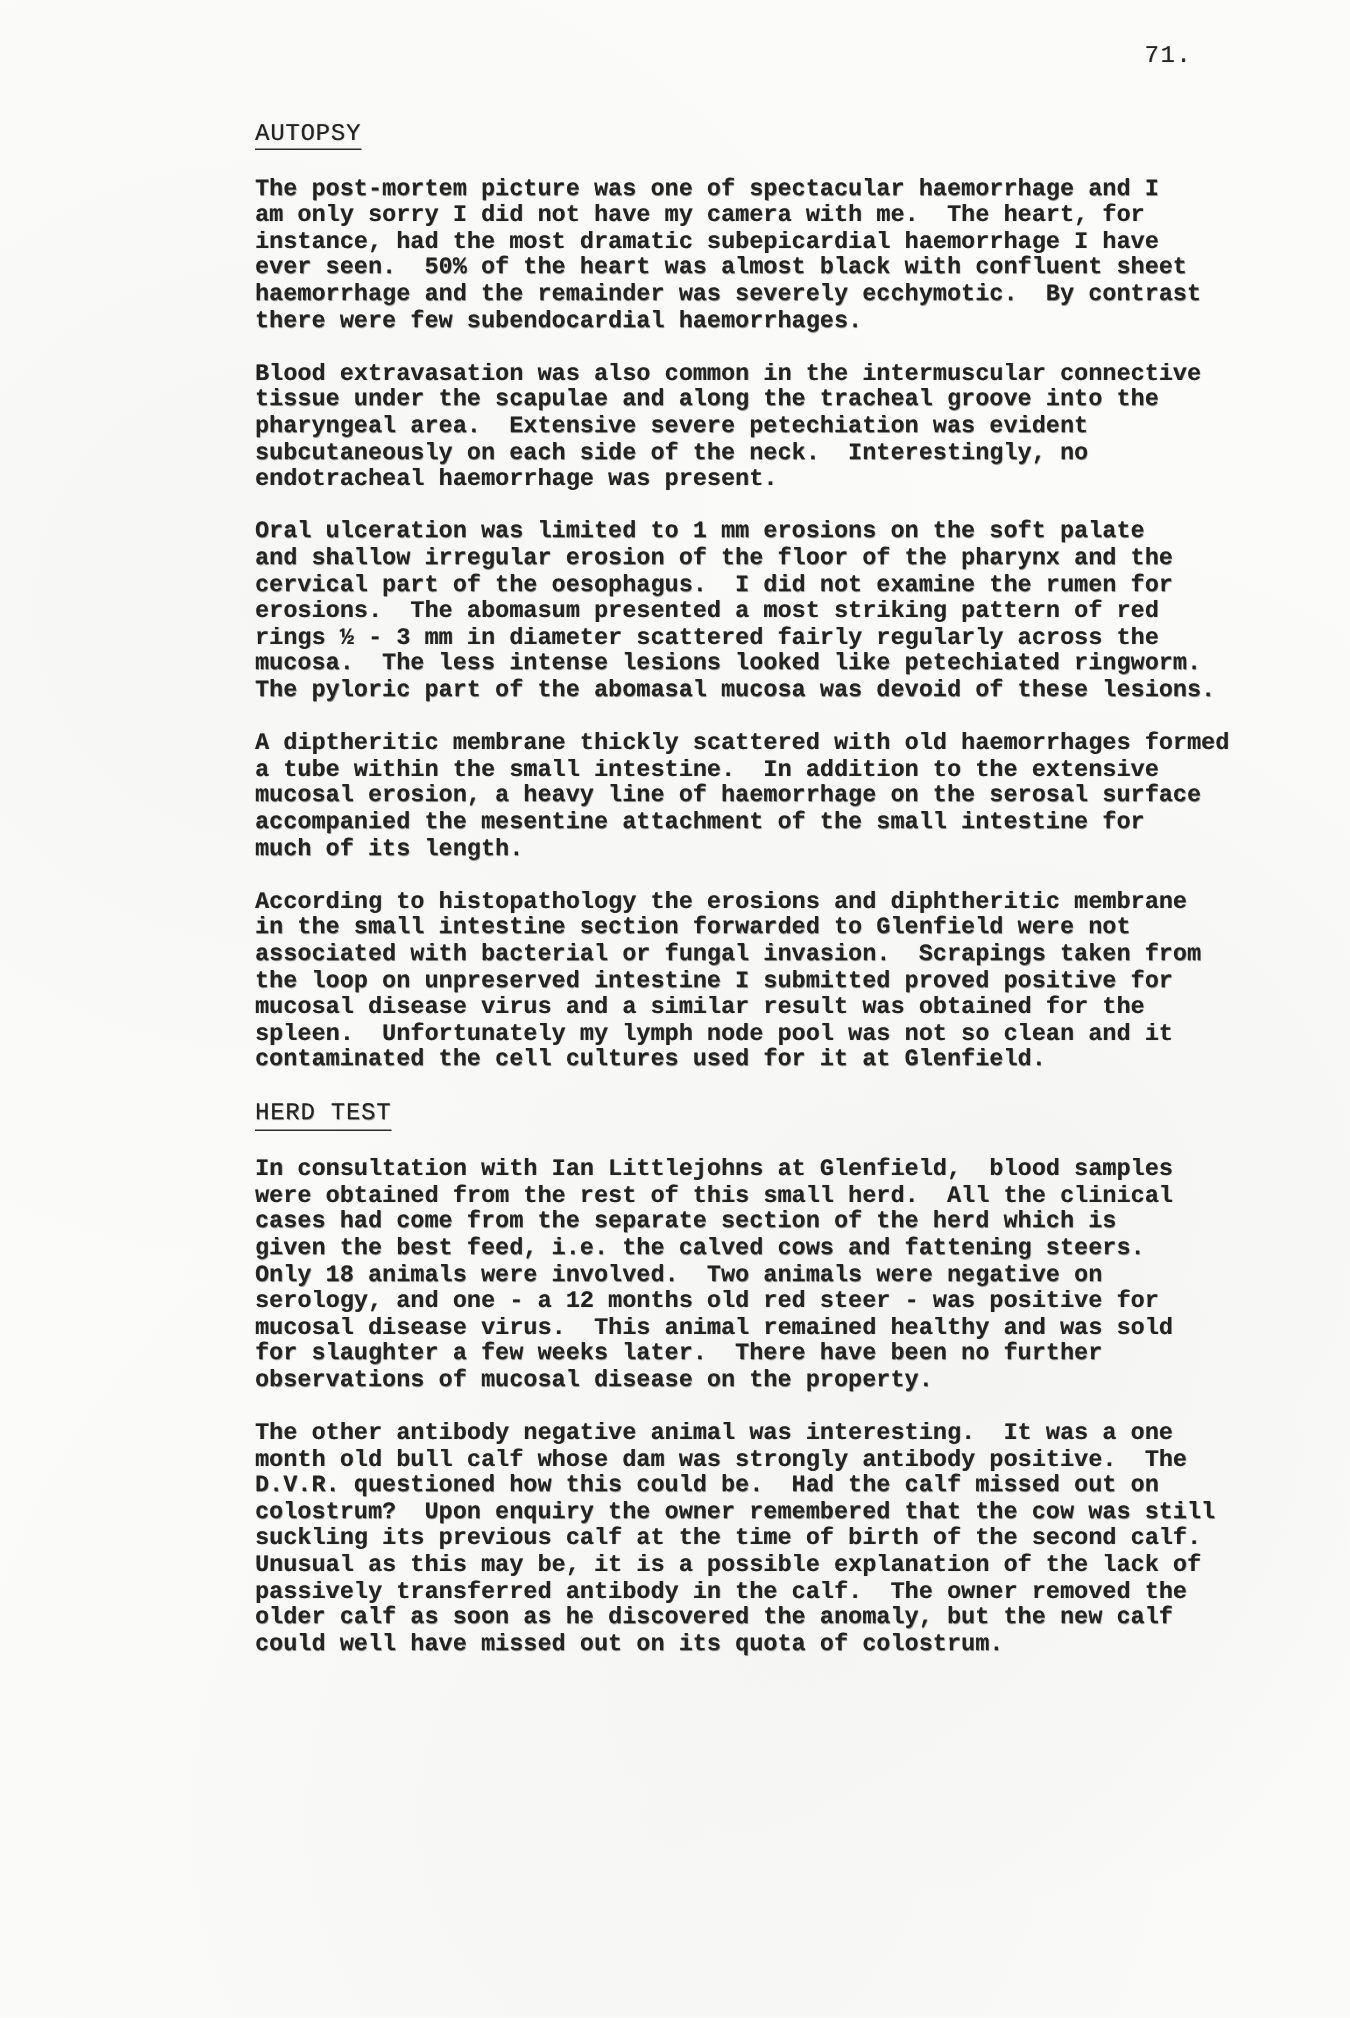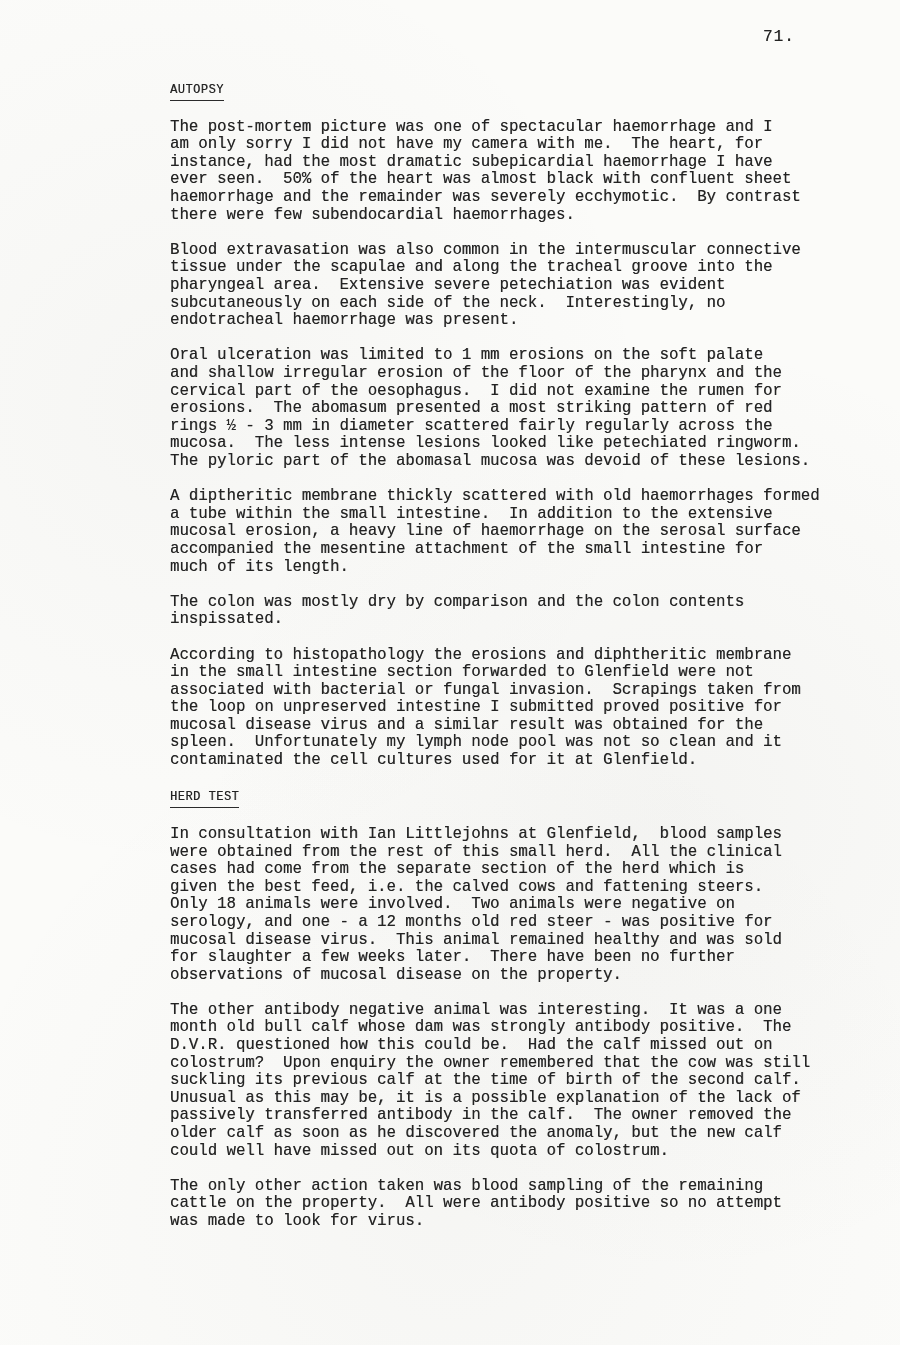--- a/index.html
+++ b/index.html
@@ -33,35 +33,36 @@
     text-shadow: 0.3px 0.3px 0.5px rgba(40,40,40,0.55);
   }
   .content {
     position: absolute;
     top: 80px;
     left: 170px;
     width: 700px;
   }
   .section-heading {
     display: inline-block;
-    font-size: 12px;
+    font-size: 16px;
     font-weight: normal;
     margin: 0 0 17.6px 0;
     line-height: 17.6px;
     letter-spacing: 0.5px;
     border-bottom: 1.5px solid #2b2b2b;
     padding-bottom: 0.5px;
     text-shadow: 0.4px 0.4px 0.5px rgba(40,40,40,0.6);
   }
   .para {
     margin: 0 0 17.6px 0;
     font-size: 15.7px;
     line-height: 17.6px;
     white-space: pre;
     text-shadow: 0.35px 0.35px 0.5px rgba(40,40,40,0.55);
+    font-weight: bold;
   }
   .section {
     margin: 0;
   }
 </style>
 </head>
 <body>
 
 <div class="page">
 
@@ -87,22 +88,20 @@
 cervical part of the oesophagus.  I did not examine the rumen for
 erosions.  The abomasum presented a most striking pattern of red
 rings ½ - 3 mm in diameter scattered fairly regularly across the
 mucosa.  The less intense lesions looked like petechiated ringworm.
 The pyloric part of the abomasal mucosa was devoid of these lesions.</p>
       <p class="para">A diptheritic membrane thickly scattered with old haemorrhages formed
 a tube within the small intestine.  In addition to the extensive
 mucosal erosion, a heavy line of haemorrhage on the serosal surface
 accompanied the mesentine attachment of the small intestine for
 much of its length.</p>
-      <p class="para">The colon was mostly dry by comparison and the colon contents
-inspissated.</p>
       <p class="para">According to histopathology the erosions and diphtheritic membrane
 in the small intestine section forwarded to Glenfield were not
 associated with bacterial or fungal invasion.  Scrapings taken from
 the loop on unpreserved intestine I submitted proved positive for
 mucosal disease virus and a similar result was obtained for the
 spleen.  Unfortunately my lymph node pool was not so clean and it
 contaminated the cell cultures used for it at Glenfield.</p>
     </div>
 
     <div class="section">
@@ -118,19 +117,16 @@
 observations of mucosal disease on the property.</p>
       <p class="para">The other antibody negative animal was interesting.  It was a one
 month old bull calf whose dam was strongly antibody positive.  The
 D.V.R. questioned how this could be.  Had the calf missed out on
 colostrum?  Upon enquiry the owner remembered that the cow was still
 suckling its previous calf at the time of birth of the second calf.
 Unusual as this may be, it is a possible explanation of the lack of
 passively transferred antibody in the calf.  The owner removed the
 older calf as soon as he discovered the anomaly, but the new calf
 could well have missed out on its quota of colostrum.</p>
-      <p class="para">The only other action taken was blood sampling of the remaining
-cattle on the property.  All were antibody positive so no attempt
-was made to look for virus.</p>
     </div>
 
   </div>
 </div>
 
 </body></html>

